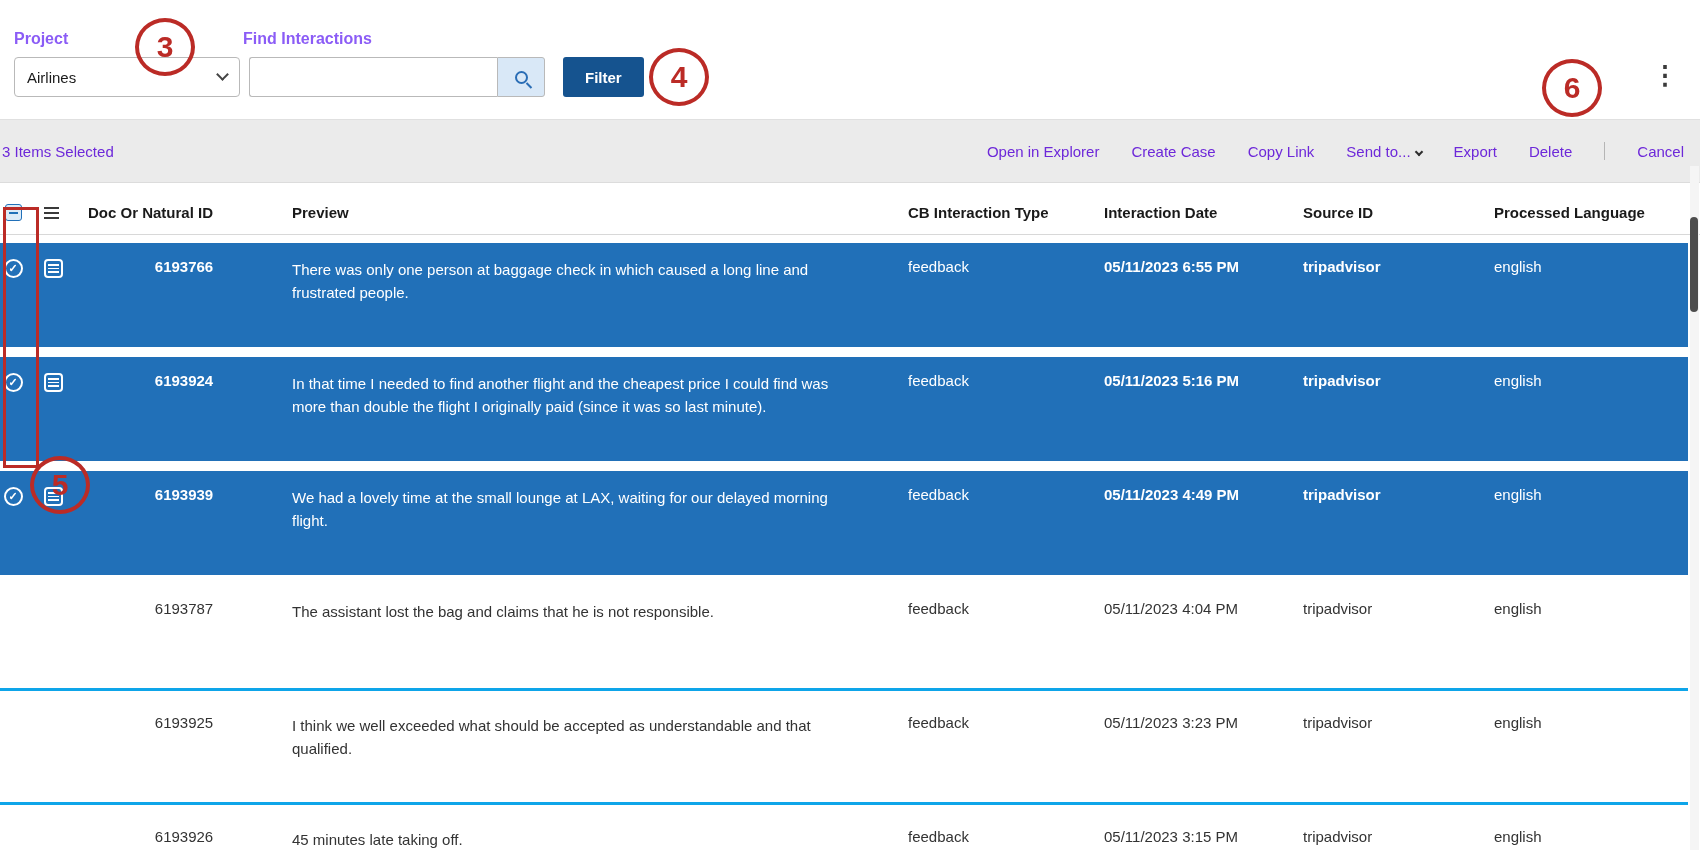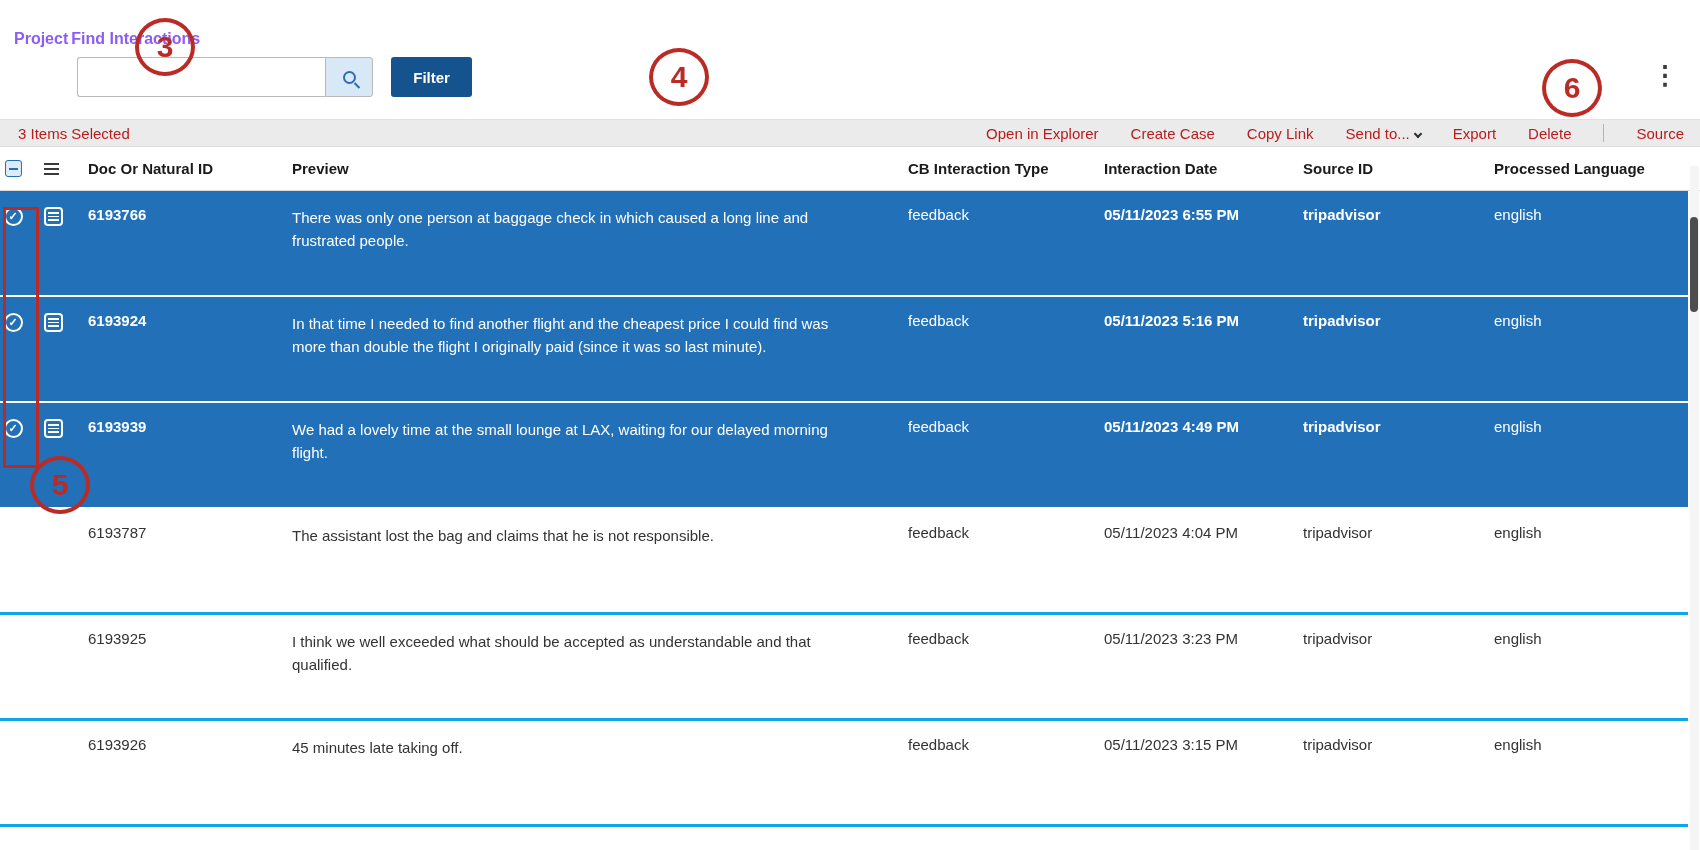--- a/index.html
+++ b/index.html
@@ -29,50 +29,50 @@
   .magnifier{position:relative;width:13px;height:13px;border:2px solid #2a6db5;border-radius:50%;display:inline-block;}
   .magnifier::after{content:"";position:absolute;width:2px;height:7px;background:#2a6db5;
     left:11px;top:9px;transform:rotate(-45deg);}
   .filter-btn{margin-left:18px;height:40px;padding:0 22px;background:var(--filter-button);
     color:#fff;font-size:15px;font-weight:700;border:none;border-radius:3px;cursor:pointer;
     font-family:"Liberation Sans",sans-serif;}
   .kebab{position:absolute;right:16px;top:58px;font-size:26px;font-weight:700;color:#3a3a3a;
     cursor:pointer;line-height:1;padding:4px 6px;}
 
   
-  .toolbar{height:28px;background:var(--toolbar-bg);border-top:1px solid #e0e0e0;border-bottom:1px solid #dcdcdc;
-    display:flex;align-items:center;justify-content:space-between;padding:0 16px 0 18px;font-size:15px;color:#b91c1c;}
+  .toolbar{height:64px;background:var(--toolbar-bg);border-top:1px solid #e0e0e0;border-bottom:1px solid #dcdcdc;
+    display:flex;align-items:center;justify-content:space-between;padding:0 16px 0 2px;font-size:15px;color:#6d28d9;}
   .actions{display:flex;gap:32px;}
   .action{cursor:pointer;white-space:nowrap;display:inline-flex;align-items:center;}
   .mini-arrow{width:6px;height:6px;border-right:2px solid #2e2e2e;border-bottom:2px solid #2e2e2e;
     transform:rotate(45deg);display:inline-block;margin-left:5px;margin-top:2px;}
   .divider{width:1px;height:18px;background:#b5b5b5;display:inline-block;}
 
   
   .table{width:1700px;}
-  .row{display:grid;grid-template-columns:38px 50px 204px 616px 196px 199px 191px 1fr;}
+  .row{display:grid;grid-template-columns:38px 50px 204px 616px 196px 199px 191px 1fr;margin-top:8px;}
   .thead{height:44px;align-items:center;border-bottom:1px solid #d8d8d8;background:#fff;}
   .thead .th{font-weight:700;font-size:15px;color:#1a1a1a;}
   .cell{padding-right:12px;}
   .c-check{display:flex;justify-content:center;}
   .c-menu{display:flex;justify-content:flex-start;padding-left:6px;}
   .c-preview{padding-right:50px;line-height:1.55;}
   .indet-checkbox{width:17px;height:17px;border:1px solid var(--selected-row);border-radius:3px;
     background:#ddebf8;position:relative;display:inline-block;cursor:pointer;}
   .indet-checkbox::after{content:"";position:absolute;left:3px;right:3px;top:7px;height:2px;
     background:var(--selected-row);}
   .hdr-menu{display:inline-flex;flex-direction:column;gap:3px;cursor:pointer;padding-top:1px;}
   .hdr-menu i{display:block;width:15px;height:2px;background:#3a3a3a;}
 
   .tbody{margin-right:12px;}
   .trow{height:106px;background:#fff;border-bottom:3px solid #0ea5e9;font-size:15px;color:#333;
     padding-top:0;cursor:pointer;}
   .trow .cell{padding-top:15px;}
   .trow.selected{background:var(--selected-row);color:#fff;border-bottom:2px solid #fff;}
-  .trow .c-id{font-weight:400;color:#333;}
+  .trow .c-id{font-weight:400;color:#333;text-align:center;}
   .trow.selected .c-id{font-weight:700;color:#fff;}
   .trow.selected .c-date,.trow.selected .c-source{font-weight:600;}
   .trow.selected .c-preview,.trow.selected .c-type,.trow.selected .c-lang{color:#fff;}
   .check-circle{width:19px;height:19px;border:2px solid #fff;border-radius:50%;
     display:inline-flex;align-items:center;justify-content:center;margin-top:1px;}
   .check-circle .tick{color:#fff;font-size:11px;font-weight:700;line-height:1;}
   .row-menu{width:19px;height:19px;border:2px solid #fff;border-radius:4px;
     display:inline-flex;flex-direction:column;justify-content:center;gap:2px;padding:0 2px;margin-top:1px;}
   .row-menu i{display:block;width:11px;height:1.5px;background:#fff;}
 
@@ -88,20 +88,24 @@
   .annot-rect{border:3px solid var(--annotation-red);background:transparent;}
 </style>
 </head>
 <body>
 
 <div class="app">
 
   <div class="topbar">
     <div class="field">
       <div class="label">Project</div>
+      <div class="select">
+        <span>Airlines</span>
+        <span class="caret"></span>
+      </div>
     </div>
     <div class="field find-field">
       <div class="label">Find Interactions</div>
       <div class="search-row">
         <input class="search-input" value="" style="">
         <button class="search-btn">
           <span class="magnifier"></span>
         </button>
         <button class="filter-btn">Filter</button>
       </div>
@@ -115,21 +119,21 @@
       <span class="action">Open in Explorer</span>
       <span class="action">Create Case</span>
       <span class="action">Copy Link</span>
       <span class="action">
         <span>Send to...</span>
         <span class="mini-arrow"></span>
       </span>
       <span class="action">Export</span>
       <span class="action">Delete</span>
       <span class="divider"></span>
-      <span class="action">Source</span>
+      <span class="action">Cancel</span>
     </div>
   </div>
 
   <div class="table">
     <div class="row thead">
       <div class="cell c-check">
           <span class="indet-checkbox"></span>
         </div>
       <div class="cell c-menu">
           <span class="hdr-menu">

